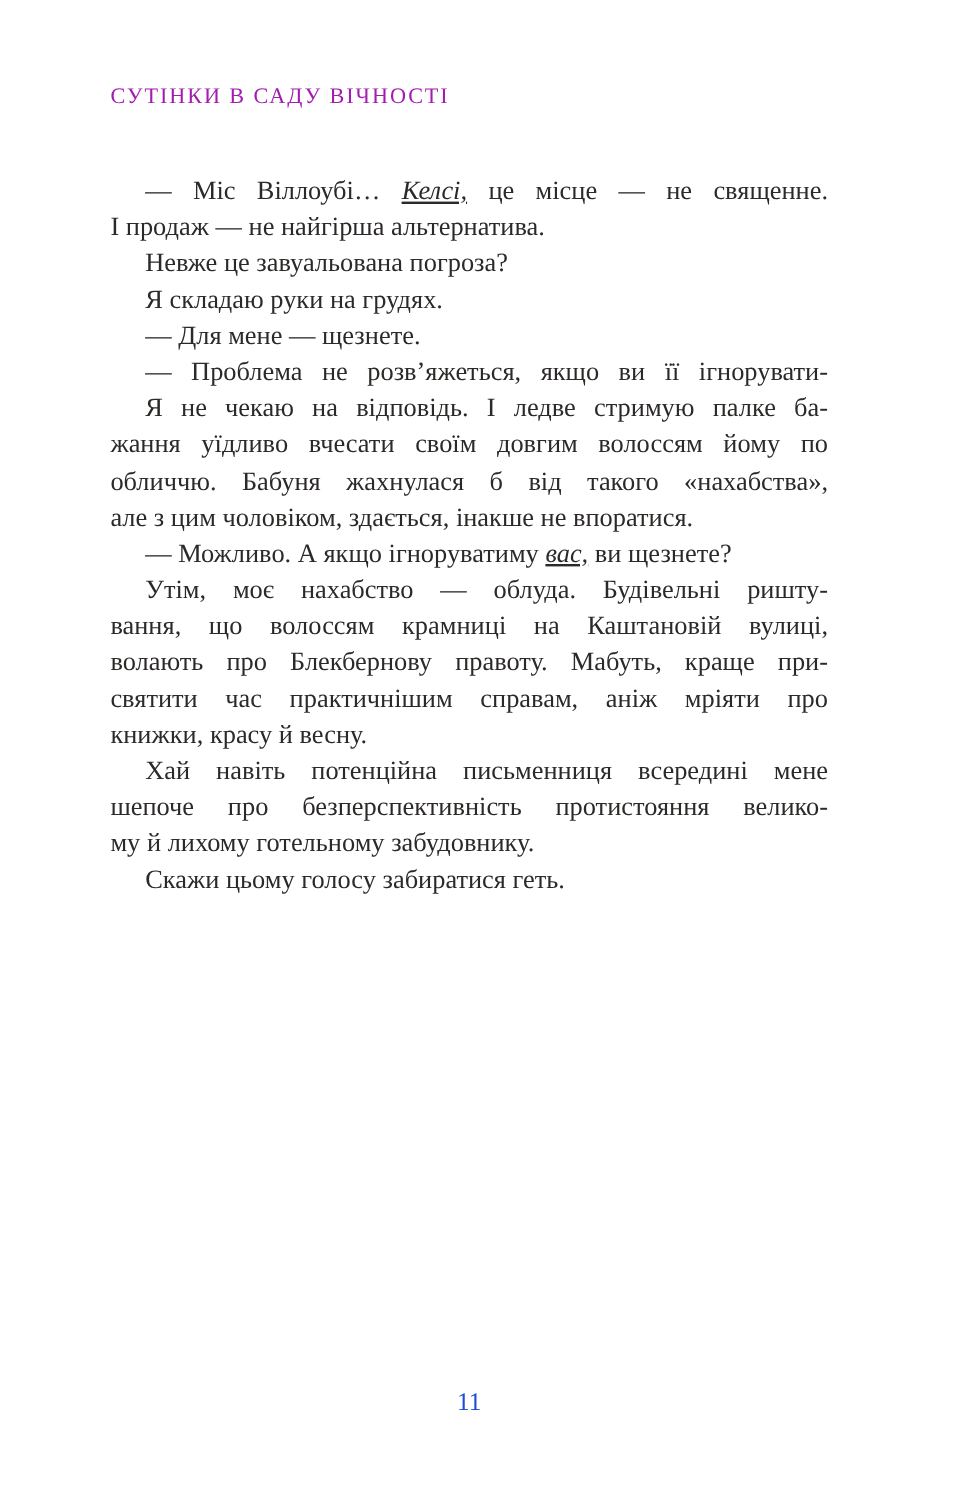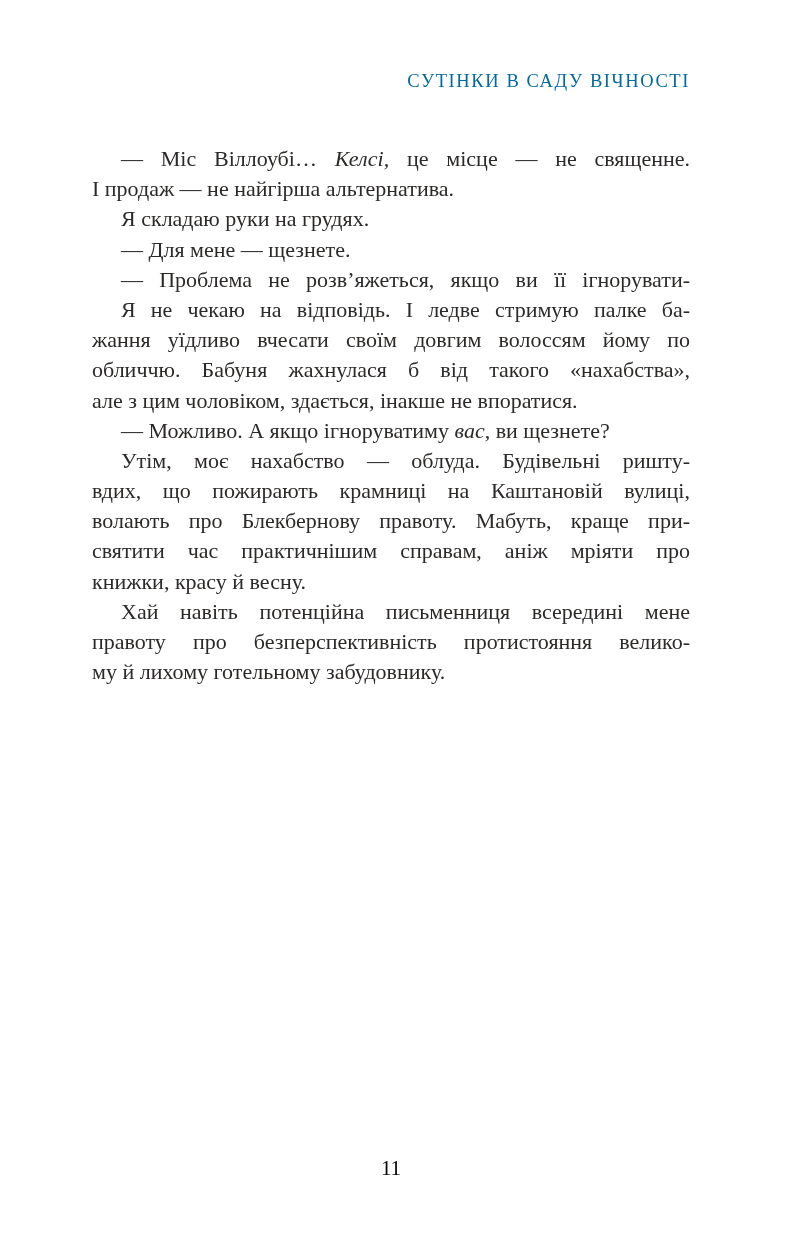--- a/index.html
+++ b/index.html
@@ -12,24 +12,24 @@
     height: 1258px;
     background: #ffffff;
     font-family: "Liberation Serif", "DejaVu Serif", serif;
     overflow: hidden;
   }
   .running-header {
     position: absolute;
     left: 92px;
     top: 71px;
     width: 598px;
-    text-align: right;
+    text-align: left;
     font-size: 18.5px;
     letter-spacing: 1.6px;
-    color: #0369a1;
+    color: #a21caf;
     white-space: nowrap;
   }
   .body-text {
     position: absolute;
     left: 92px;
     top: 144px;
     width: 598px;
     color: #2c2a28;
     font-size: 22px;
   }
@@ -43,41 +43,45 @@
   }
   .line.last {
     text-align: left;
     text-align-last: left;
   }
   .line.first {
     text-indent: 29px;
   }
   .seg-i {
     font-style: italic;
+    text-decoration: underline;
   }
   .page-number {
     position: absolute;
     left: 92px;
     top: 1156px;
     width: 598px;
     text-align: center;
     font-size: 21px;
-    color: #000000;
+    color: #1d4ed8;
   }
 </style>
 </head>
 <body>
 
 <div class="page">
   <div class="running-header">СУТІНКИ В САДУ ВІЧНОСТІ</div>
 
   <div class="body-text" id="body-text">
       <div>
         <div class="line first"><span>— Міс Віллоубі… </span><span class="seg-i">Келсі,</span><span> це місце — не священне.</span></div>
         <div class="line last"><span>І продаж — не найгірша альтернатива.</span></div>
+      </div>
+      <div>
+        <div class="line first last"><span>Невже це завуальована погроза?</span></div>
       </div>
       <div>
         <div class="line first last"><span>Я складаю руки на грудях.</span></div>
       </div>
       <div>
         <div class="line first last"><span>— Для мене — щезнете.</span></div>
       </div>
       <div>
         <div class="line first"><span>— Проблема не розв’яжеться, якщо ви її ігнорувати-</span></div>
       </div>
@@ -85,26 +89,29 @@
         <div class="line first"><span>Я не чекаю на відповідь. І ледве стримую палке ба-</span></div>
         <div class="line"><span>жання уїдливо вчесати своїм довгим волоссям йому по</span></div>
         <div class="line"><span>обличчю. Бабуня жахнулася б від такого «нахабства»,</span></div>
         <div class="line last"><span>але з цим чоловіком, здається, інакше не впоратися.</span></div>
       </div>
       <div>
         <div class="line first last"><span>— Можливо. А якщо ігноруватиму </span><span class="seg-i">вас,</span><span> ви щезнете?</span></div>
       </div>
       <div>
         <div class="line first"><span>Утім, моє нахабство — облуда. Будівельні ришту-</span></div>
-        <div class="line"><span>вдих, що пожирають крамниці на Каштановій вулиці,</span></div>
+        <div class="line"><span>вання, що волоссям крамниці на Каштановій вулиці,</span></div>
         <div class="line"><span>волають про Блекбернову правоту. Мабуть, краще при-</span></div>
         <div class="line"><span>святити час практичнішим справам, аніж мріяти про</span></div>
         <div class="line last"><span>книжки, красу й весну.</span></div>
       </div>
       <div>
         <div class="line first"><span>Хай навіть потенційна письменниця всередині мене</span></div>
-        <div class="line"><span>правоту про безперспективність протистояння велико-</span></div>
+        <div class="line"><span>шепоче про безперспективність протистояння велико-</span></div>
         <div class="line last"><span>му й лихому готельному забудовнику.</span></div>
+      </div>
+      <div>
+        <div class="line first last"><span>Скажи цьому голосу забиратися геть.</span></div>
       </div>
     </div>
 
   <div class="page-number">11</div>
 </div>
 
 </body></html>

